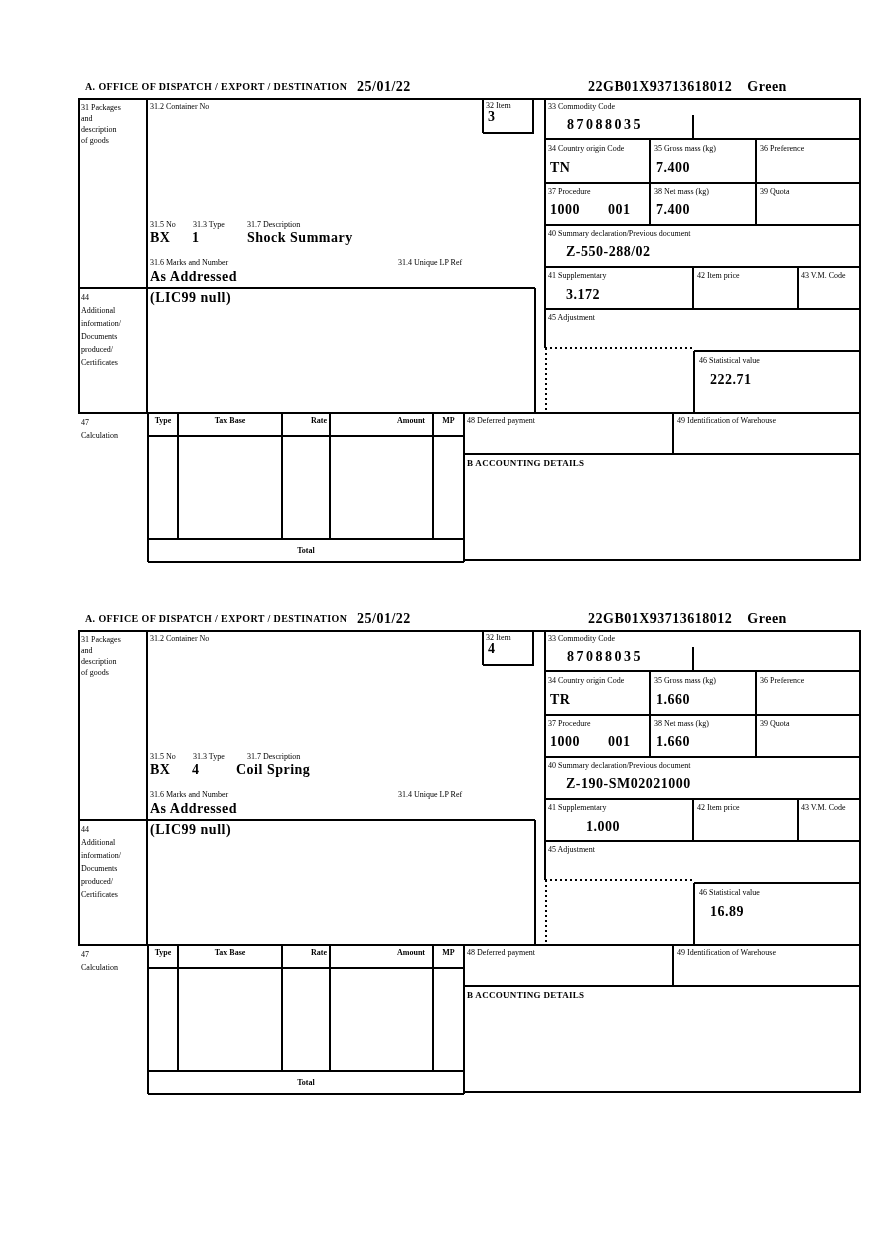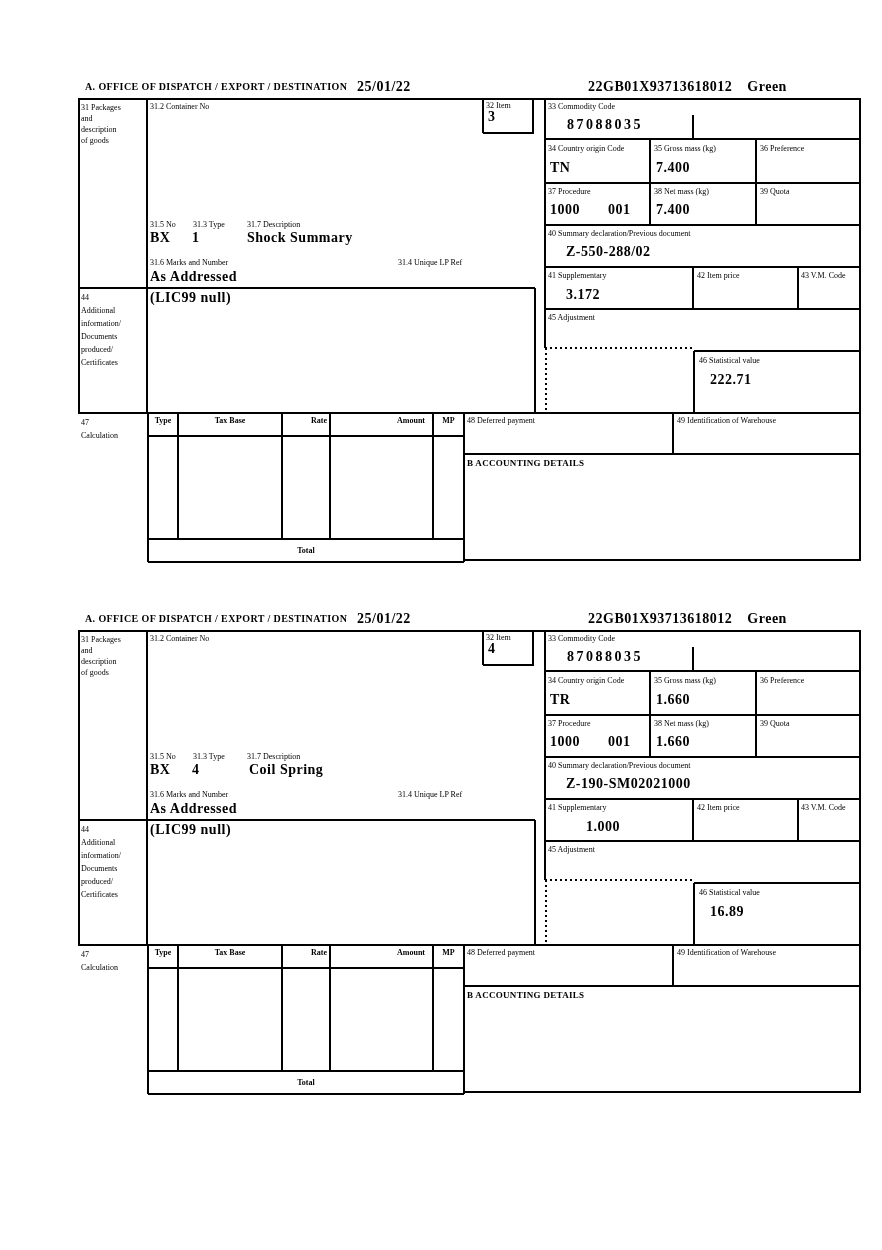--- a/index.html
+++ b/index.html
@@ -221,21 +221,21 @@
   <span class="val" style="left:530px;top:104px">001</span>
   <span class="lab" style="left:576px;top:89px">38 Net mass (kg)</span>
   <span class="val" style="left:578px;top:104px">1.660</span>
   <span class="lab" style="left:682px;top:89px">39 Quota</span>
 
   <span class="lab" style="left:72px;top:122px">31.5 No</span>
   <span class="lab" style="left:115px;top:122px">31.3 Type</span>
   <span class="lab" style="left:169px;top:122px">31.7 Description</span>
   <span class="val" style="left:72px;top:132px">BX</span>
   <span class="val" style="left:114px;top:132px">4</span>
-  <span class="val" style="left:171px;top:132px">Coil Spring</span>
+  <span class="val" style="left:158px;top:132px">Coil Spring</span>
 
   <span class="lab" style="left:470px;top:131px">40 Summary declaration/Previous document</span>
   <span class="val" style="left:488px;top:146px">Z-190-SM02021000</span>
 
   <span class="lab" style="left:72px;top:160px">31.6 Marks and Number</span>
   <span class="lab" style="left:320px;top:160px">31.4 Unique LP Ref</span>
   <span class="val" style="left:72px;top:171px">As Addressed</span>
 
   <span class="lab" style="left:470px;top:173px">41 Supplementary</span>
   <span class="val" style="left:508px;top:189px">1.000</span>

